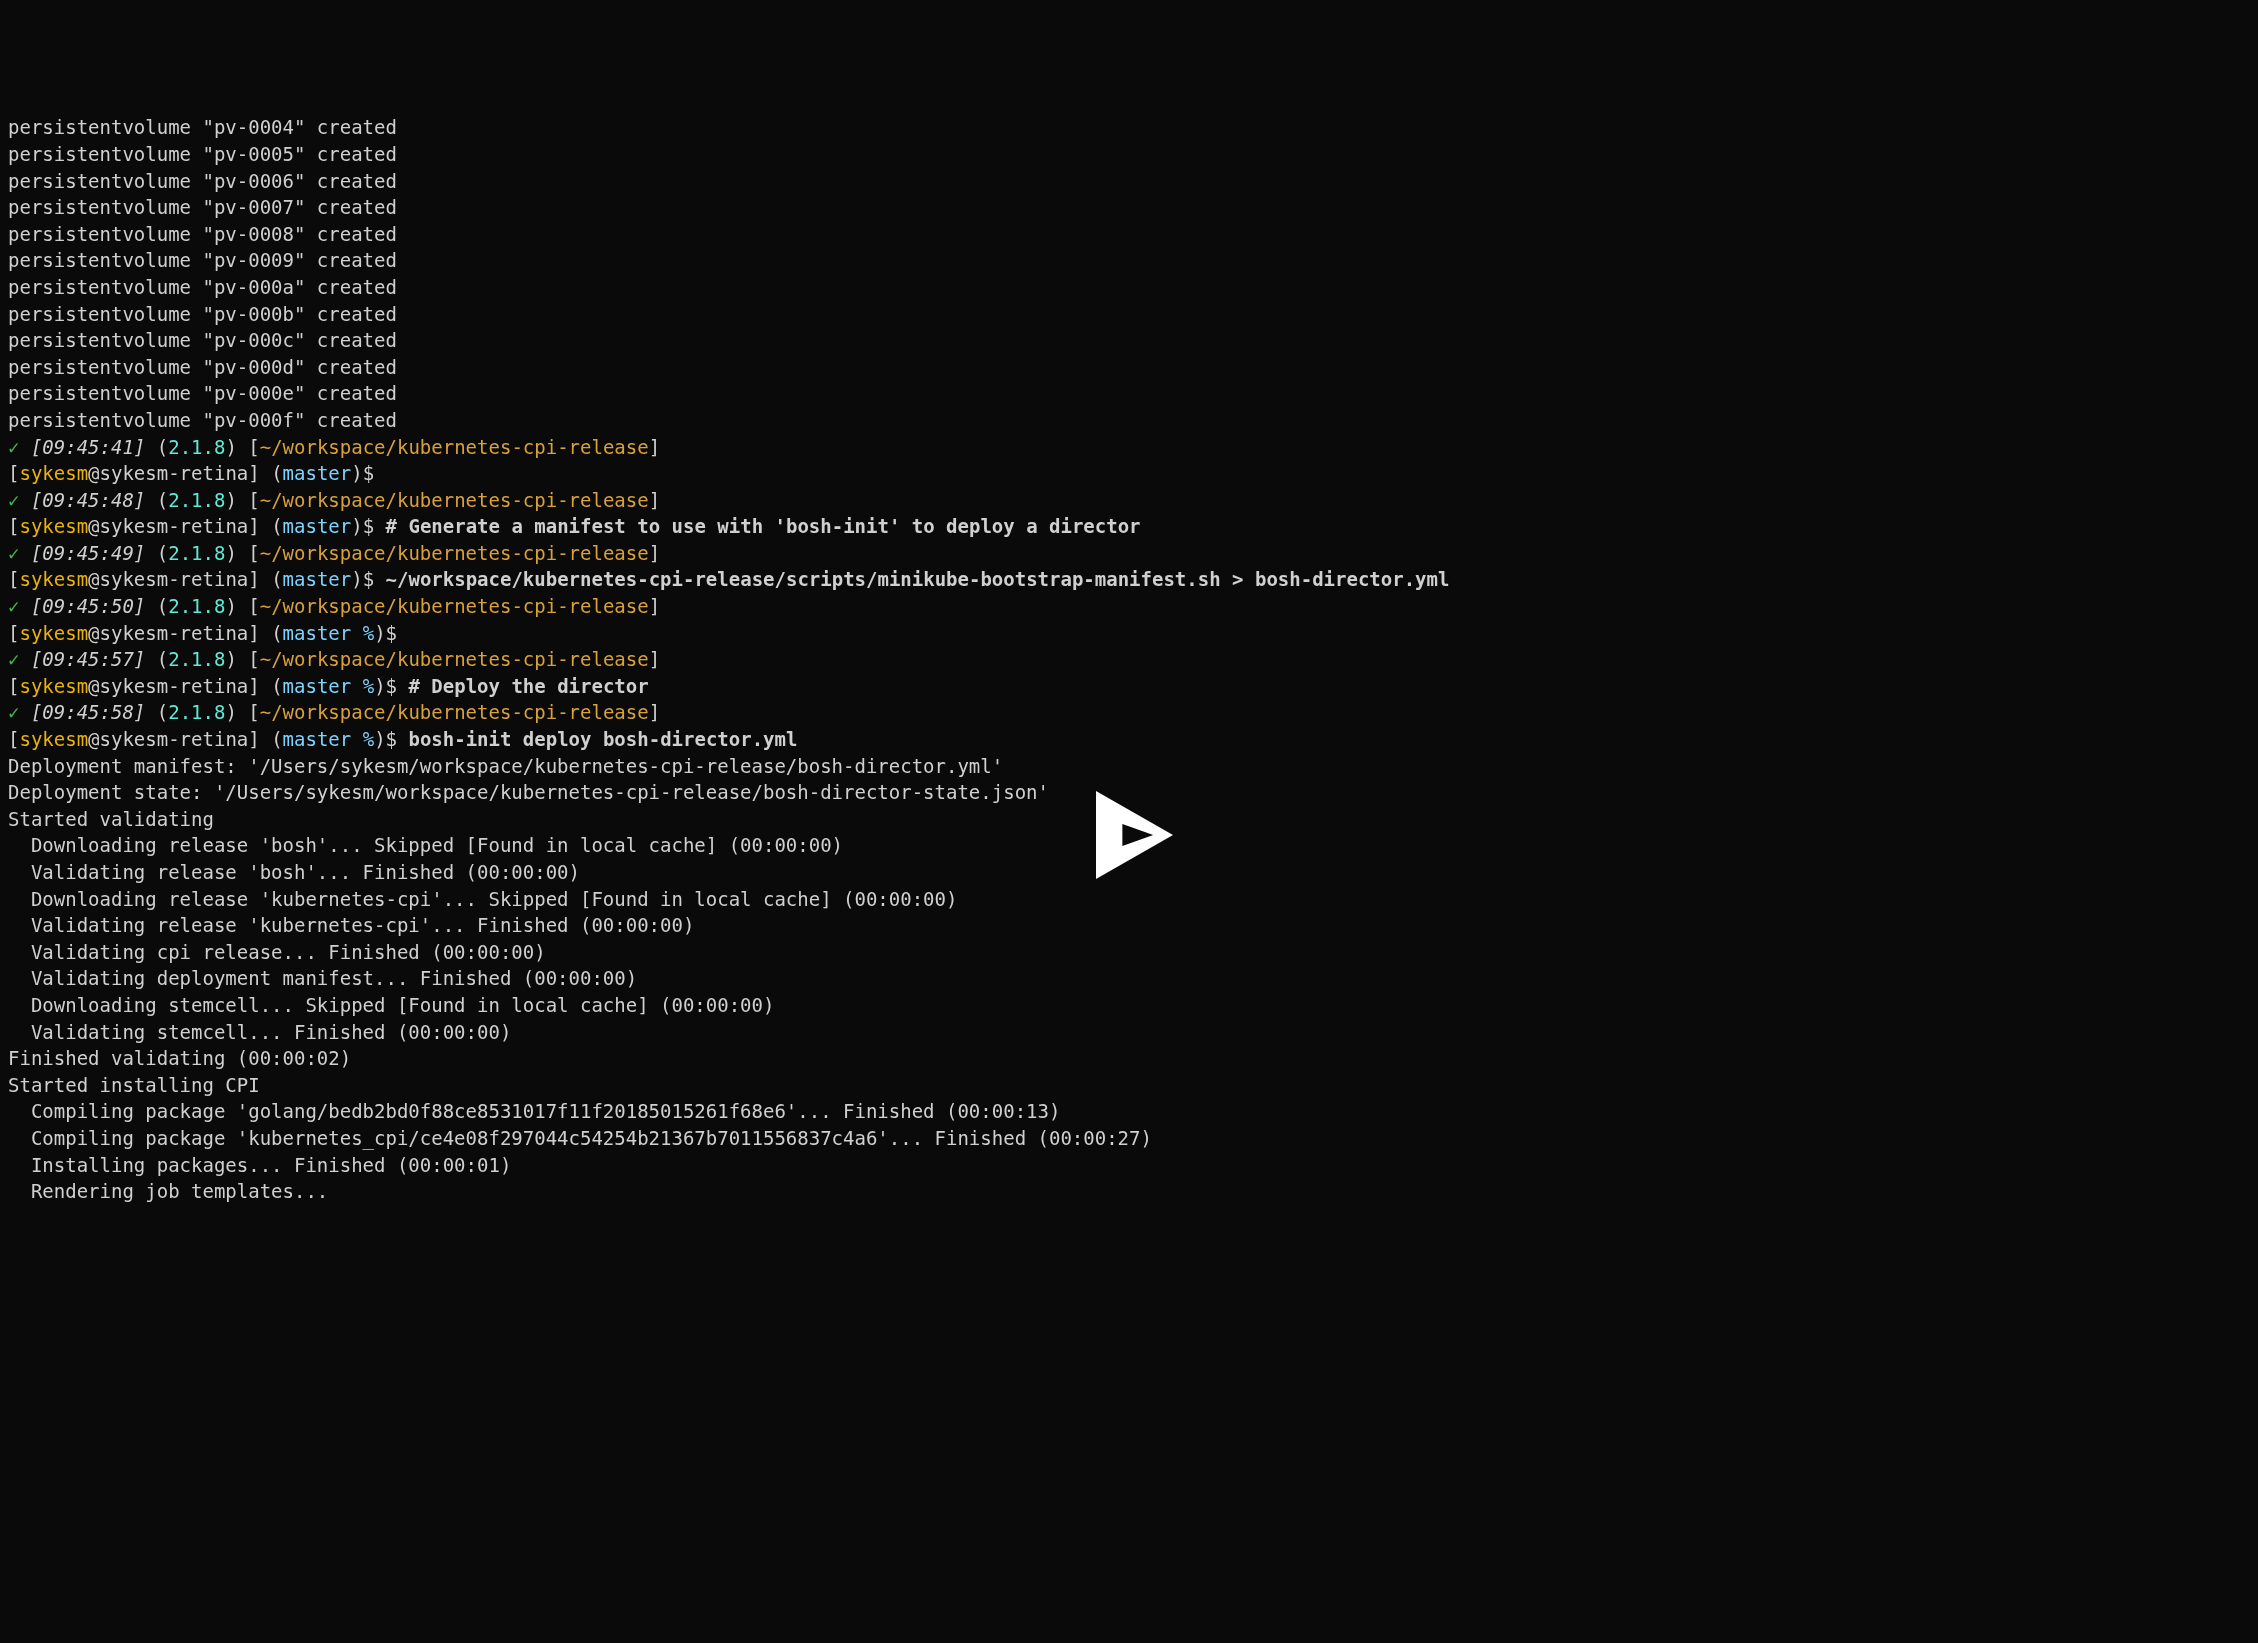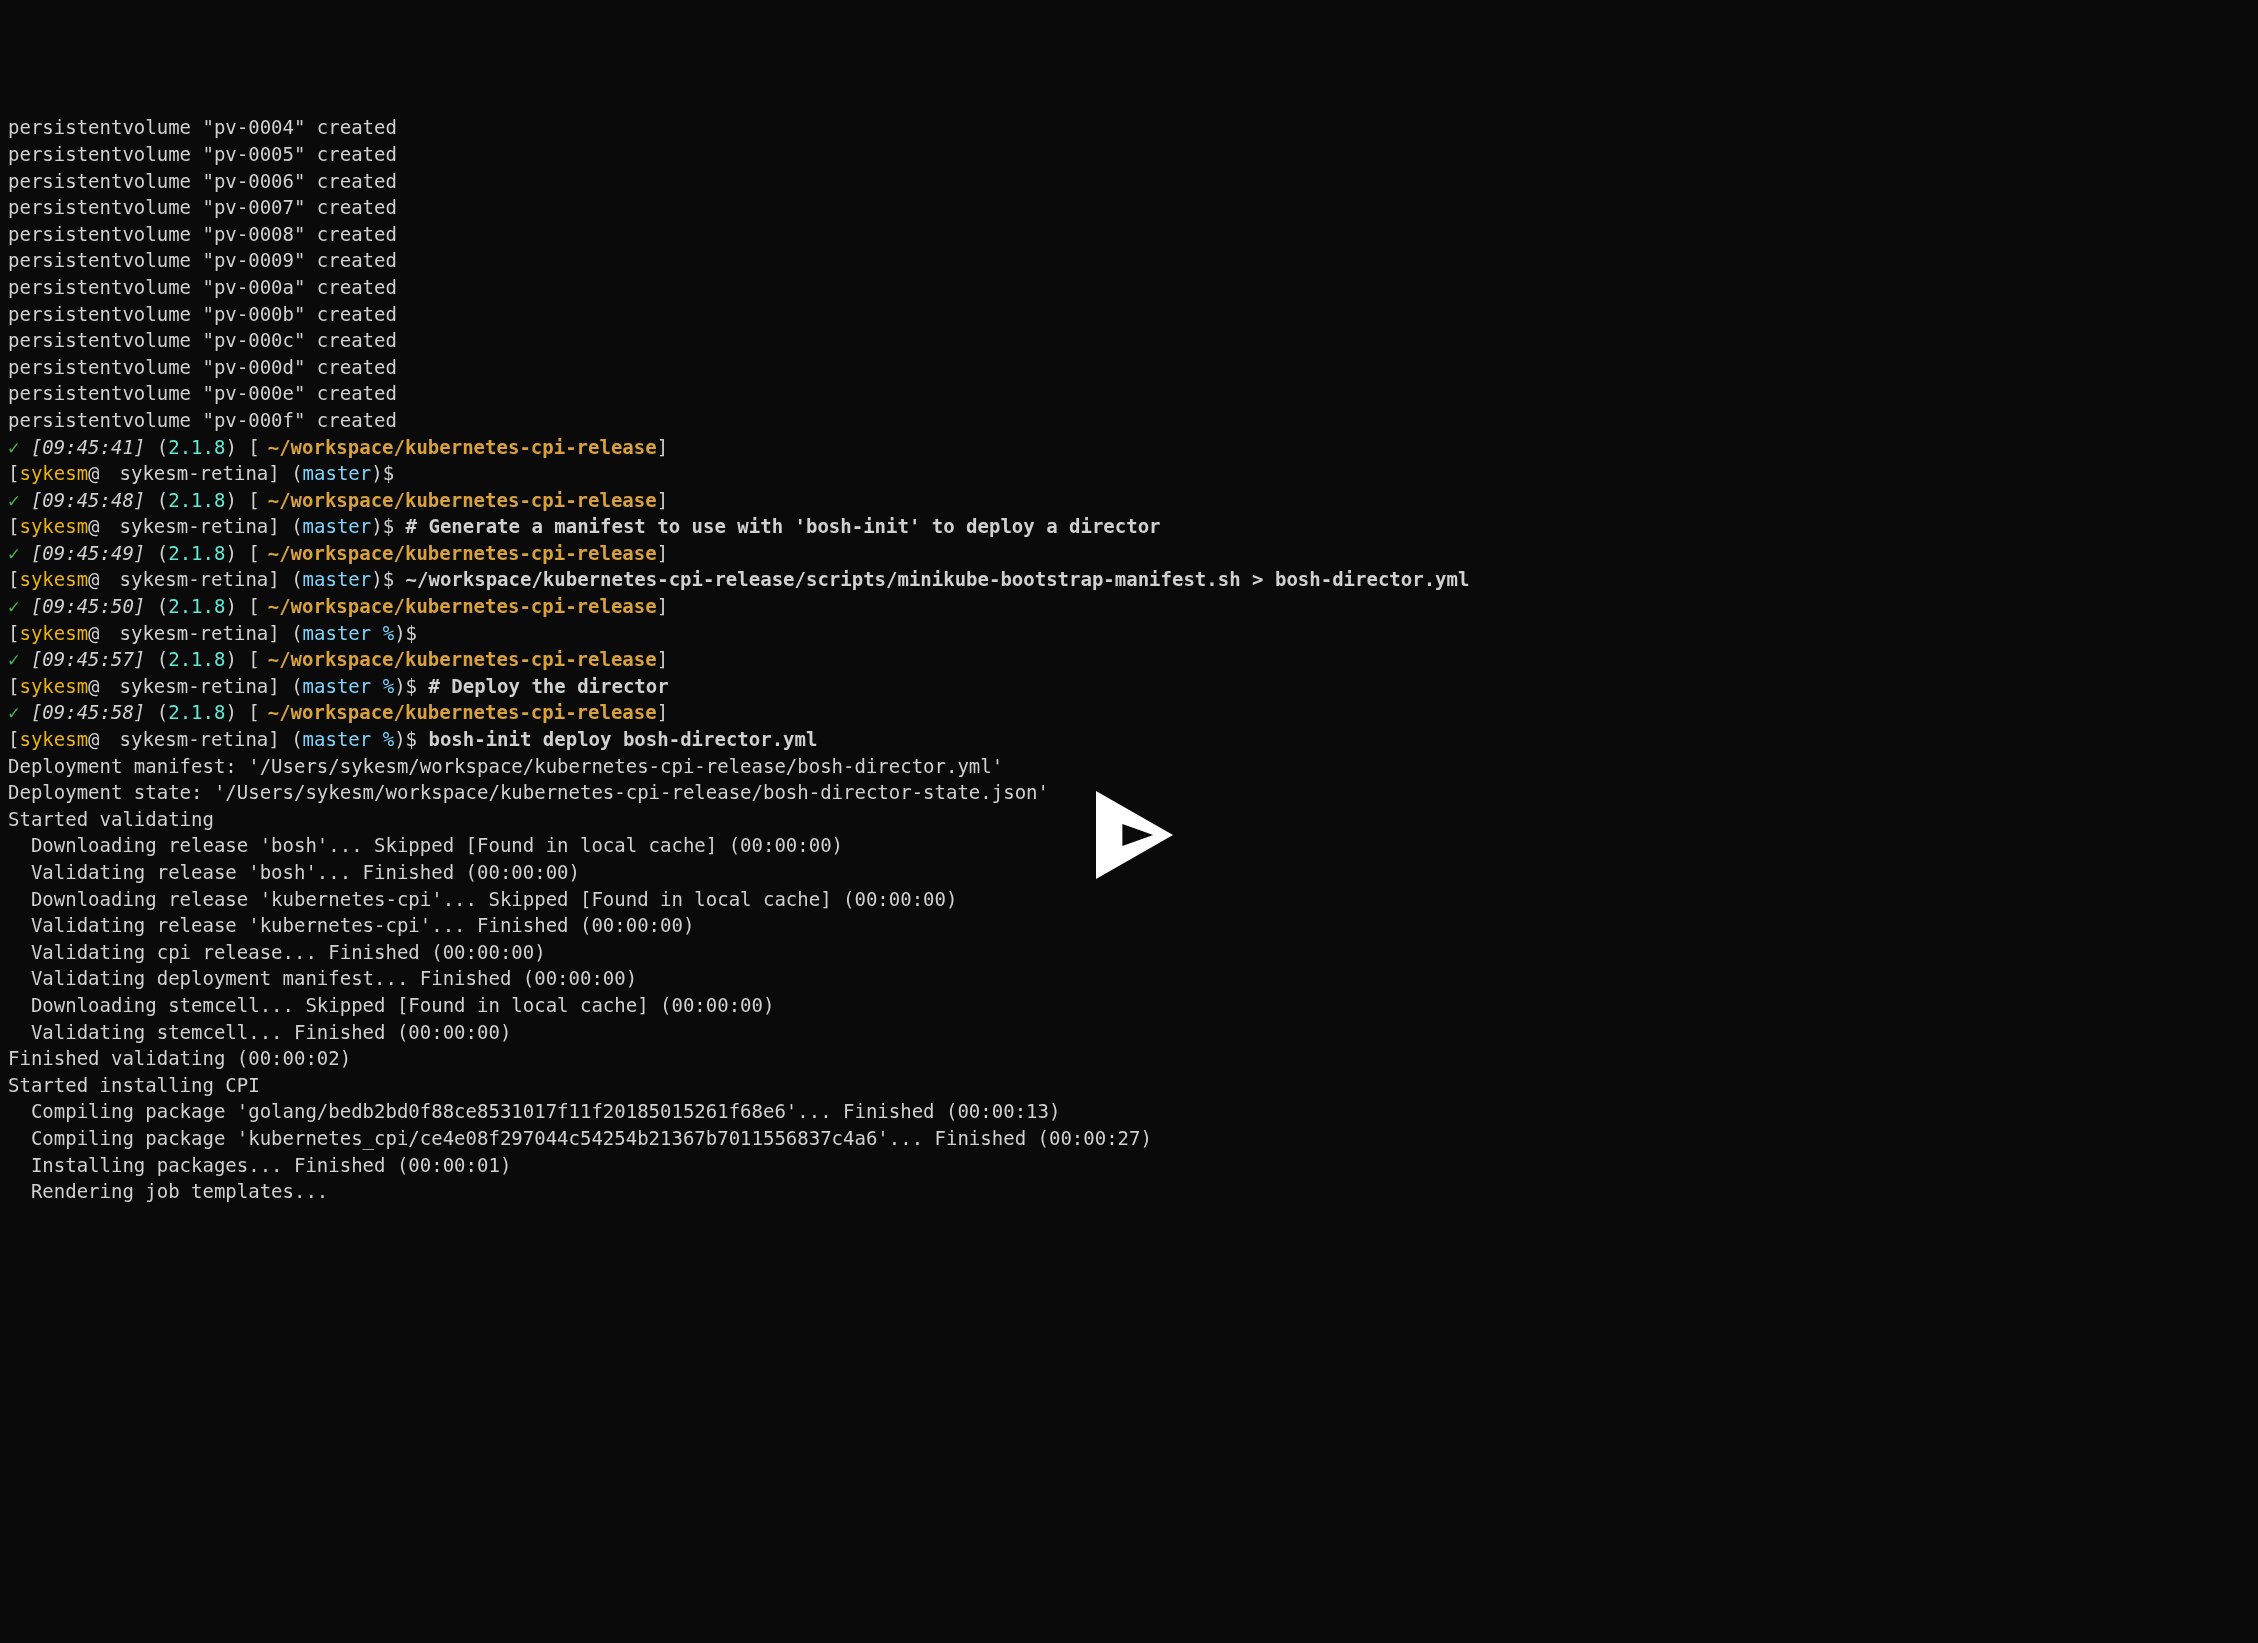--- a/index.html
+++ b/index.html
@@ -14,25 +14,25 @@
     overflow: hidden;
     position: relative;
     width: 2258px;
     height: 1643px;
   }
   .term { white-space: pre; }
   .line { display: block; }
   .check { color: #4caf50; }
   .time { color: #d0d0d0; font-style: italic; }
   .ver { color: #5eead4; }
-  .path { color: #d8a13a; font-weight: 700; margin-left: 8px; }
+  .path { color: #d8a13a; font-weight: 400; }
   .br { color: #d0d0d0; }
   .user { color: #eab308; }
   .at { color: #d0d0d0; }
-  .host { color: #d0d0d0; margin-left: 20px; }
+  .host { color: #d0d0d0; }
   .branch { color: #7dd3fc; }
   .dollar { color: #d0d0d0; }
   .cmd { color: #d0d0d0; font-weight: bold; }
   .out { color: #d0d0d0; }
   .play-overlay {
     position: absolute;
     top: 50%;
     left: 50%;
     transform: translate(-50%, -50%);
     pointer-events: auto;

